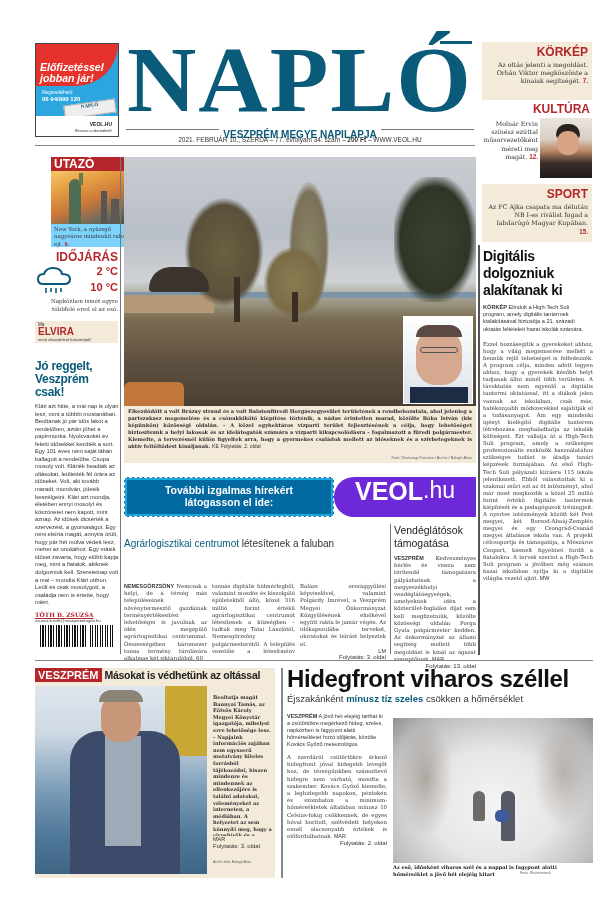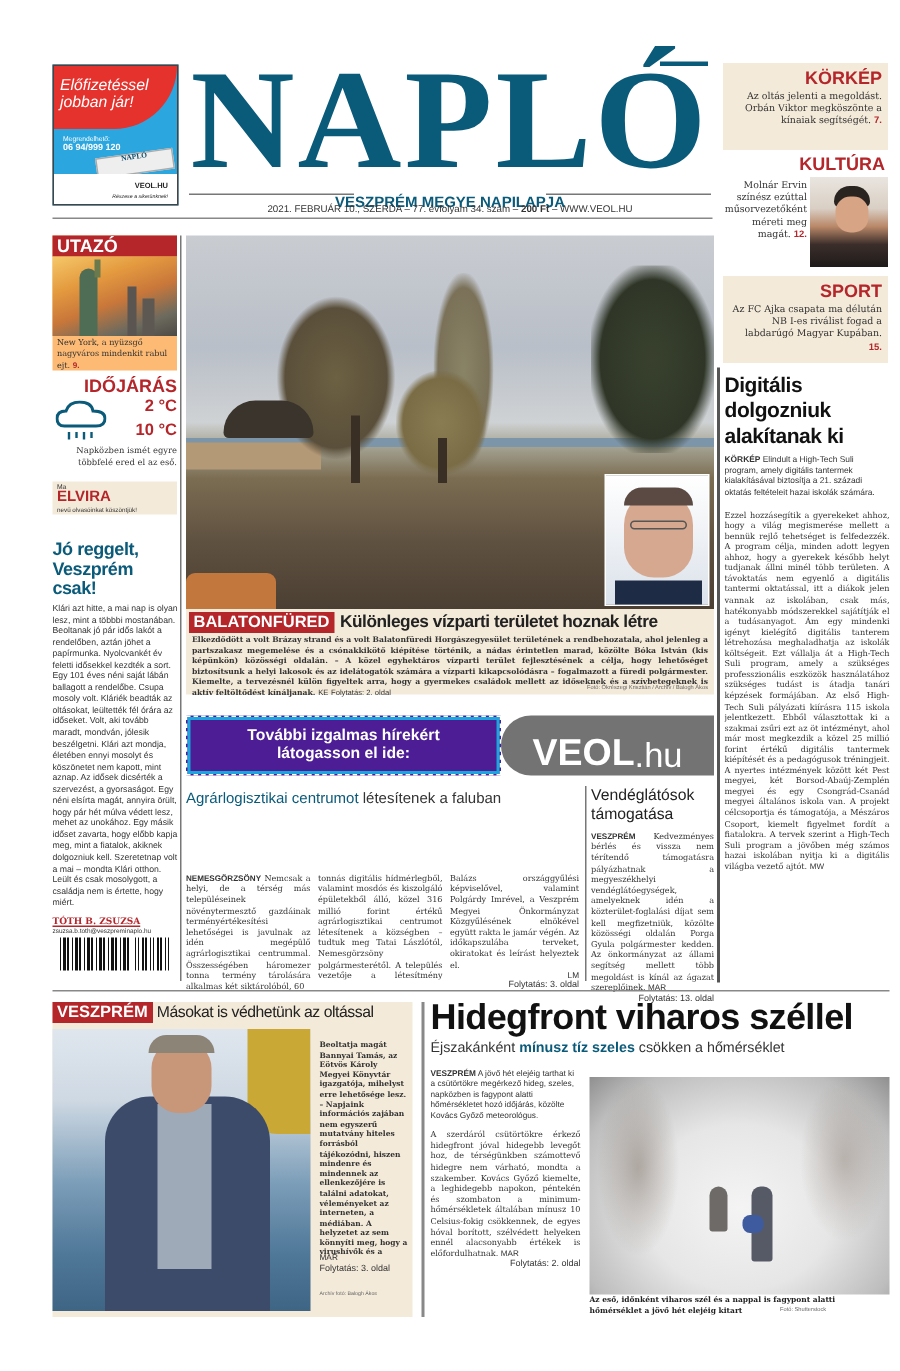--- a/index.html
+++ b/index.html
@@ -5,21 +5,21 @@
 *{box-sizing:border-box;margin:0;padding:0}
 body{width:600px;height:914px;background:#fff;font-family:"DejaVu Serif",serif;color:#222;position:relative;overflow:hidden}
 .abs{position:absolute}
 .sans{font-family:"Liberation Sans",sans-serif}
 .serif{font-family:"DejaVu Serif",serif}
 .cond{font-family:"Liberation Sans",sans-serif;letter-spacing:-0.3px}
 
 
 #ad{left:35px;top:43px;width:84px;height:94px;border:1px solid #444;background:#2ca6df;overflow:hidden}
 #ad .top{position:absolute;left:0;top:0;width:100%;height:42px;background:#e6322d;border-bottom-right-radius:50px}
-#ad .h{position:absolute;left:4px;top:8px;font-family:"Liberation Sans",sans-serif;font-weight:normal;font-style:italic;color:#fff;font-size:10.5px;line-height:11px}
+#ad .h{position:absolute;left:4px;top:18px;font-family:"Liberation Sans",sans-serif;font-weight:bold;font-style:italic;color:#fff;font-size:10.5px;line-height:11px}
 #ad .ph1{position:absolute;left:6px;top:46px;color:#fff;font-family:"Liberation Sans",sans-serif;font-size:4.5px}
 #ad .ph2{position:absolute;left:6px;top:52px;color:#fff;font-family:"Liberation Sans",sans-serif;font-size:6px;font-weight:bold}
 #ad .paper{position:absolute;left:28px;top:58px;width:52px;height:14px;background:#eee;transform:rotate(-8deg);border:1px solid #aaa;font-size:5px;font-weight:bold;color:#0a4a6a;font-family:"Liberation Serif",serif;text-align:center}
 #ad .bot{position:absolute;left:0;bottom:0;width:100%;height:20px;background:#fff}
 #ad .veol{position:absolute;right:6px;bottom:9px;font-family:"Liberation Sans",sans-serif;font-weight:bold;font-size:5px;color:#222}
 #ad .veol2{position:absolute;right:6px;bottom:3px;font-family:"Liberation Sans",sans-serif;font-style:italic;font-size:3.5px;color:#222}
 
 
 #mast{left:126px;top:40px;width:348px;height:80px;font-family:"Liberation Serif",serif;font-weight:bold;font-size:96px;color:#0a5a7a;letter-spacing:2px;line-height:80px;text-align:center;transform:scaleY(0.98)}
 #mastbar{left:440px;top:41px;width:32px;height:3px;background:#0a5a7a}
@@ -75,21 +75,21 @@
     <div style="position:absolute;left:16px;top:6px;width:24px;height:14px;border-radius:12px 12px 4px 4px;background:#2a2420"></div>
     <div style="position:absolute;left:17px;top:13px;width:22px;height:24px;border-radius:10px;background:#d8a486"></div>
   </div>
   <div class="rtext" style="position:absolute;left:0;top:18px;width:56px"><span>Molnár Ervin színész ezúttal műsorvezetőként méreti meg magát.</span> <span class="pg">12.</span></div>
 </div>
 <div class="abs rbox" style="left:482px;top:184px;width:110px;height:58px;padding:3px 4px">
   <div class="rhead" style="font-size:12px">SPORT</div>
   <div class="rtext" style="margin-top:2px"><span>Az FC Ajka csapata ma délután NB I-es riválist fogad a labdarúgó Magyar Kupában.</span> <span class="pg">15.</span></div>
 </div>
 
-<div class="abs" style="left:35px;top:157px;width:83px;height:90px;background:#fdba74">
+<div class="abs" style="left:51px;top:157px;width:83px;height:90px;background:#7dd3fc">
   <div class="lhead-red" style="font-size:12px;padding:1px 3px;height:14px;line-height:13px">UTAZÓ</div>
   <div class="photo" style="height:53px;background:linear-gradient(160deg,#f5c869 0%,#e49a3f 30%,#c9773a 55%,#6d6a5e 80%,#4c4a45 100%);position:relative">
     <div style="position:absolute;left:18px;top:8px;width:12px;height:45px;background:#4f6d55;border-radius:6px 6px 0 0"></div>
     <div style="position:absolute;left:28px;top:2px;width:4px;height:12px;background:#6b7a4d"></div>
     <div style="position:absolute;left:50px;top:20px;width:6px;height:33px;background:#5a5550"></div>
     <div style="position:absolute;left:60px;top:28px;width:8px;height:25px;background:#5d5852"></div>
   </div>
   <div style="font-size:5.4px;line-height:7.4px;padding:2px 3px;color:#333"><span>New York, a nyüzsgő nagyváros mindenkit rabul ejt.</span> <span class="pg">9.</span></div>
 </div>
 
@@ -142,40 +142,36 @@
 </div>
 
 <div class="abs photo" style="left:403px;top:316px;width:70px;height:88px;border:1px solid #fff;background:linear-gradient(180deg,#ffffff 0%,#f1f3f6 40%,#dbe2eb 100%)">
   <div style="position:absolute;left:12px;top:10px;width:46px;height:58px;border-radius:23px 23px 20px 20px;background:#d6a890"></div>
   <div style="position:absolute;left:12px;top:8px;width:46px;height:12px;border-radius:23px 23px 0 0;background:#5a4a43"></div>
   <div style="position:absolute;left:16px;top:30px;width:38px;height:6px;border:1px solid #555;border-radius:3px"></div>
   <div style="position:absolute;left:6px;top:70px;width:58px;height:18px;background:#1d2b44"></div>
 </div>
 
 <div class="abs" style="left:124px;top:406px;width:352px;height:57px;background:#f3ead9">
-  <div style="display:flex;align-items:center;padding:2px 2px 0 2px">
-    <span class="lhead-red" style="font-size:11px;padding:0 3px;line-height:14px">BALATONFÜRED</span>
-    <span class="cond" style="font-size:11.5px;font-weight:bold;color:#222;margin-left:4px;line-height:14px">Különleges vízparti területet hoznak létre</span>
-  </div>
   <div style="padding:2px 4px 0 4px;font-size:5.1px;line-height:6.9px;color:#333;text-align:justify;font-weight:bold;font-family:'DejaVu Serif',serif"><span>Elkezdődött a volt Brázay strand és a volt Balatonfüredi Horgászegyesület területének a rendbehozatala, ahol jelenleg a partszakasz megemelése és a csónakkikötő kiépítése történik, a nádas érintetlen marad, közölte Bóka István (kis képünkön) közösségi oldalán. – A közel egyhektáros vízparti terület fejlesztésének a célja, hogy lehetőséget biztosítsunk a helyi lakosok és az idelátogatók számára a vízparti kikapcsolódásra – fogalmazott a füredi polgármester. Kiemelte, a tervezésnél külön figyeltek arra, hogy a gyermekes családok mellett az időseknek és a szívbetegeknek is aktív feltöltődést kínáljanak.</span> <span class="sans" style="font-weight:normal">KE</span> <span class="sans" style="font-weight:normal">Folytatás: 2. oldal</span></div>
   <div class="abs sans" style="right:4px;bottom:3px;font-size:3.8px;color:#666">Fotó: Ökrészegi Krisztián / Archív / Balogh Ákos</div>
 </div>
 
 <div class="abs" style="left:124px;top:477px;width:352px;height:40px;display:flex">
-  <div style="width:210px;height:100%;background:#4c1d95;position:relative;border:1px dashed #fff;outline:2px solid #1ba6de;outline-offset:-3px">
+  <div style="width:210px;height:100%;background:#0369a1;position:relative;border:1px dashed #fff;outline:2px solid #1ba6de;outline-offset:-3px">
     <div class="sans" style="color:#fff;font-weight:bold;font-size:10.5px;line-height:12px;text-align:center;padding-top:6px"><span>További izgalmas hírekért</span><br><span>látogasson el ide:</span></div>
   </div>
-  <div style="flex:1;background:#737373;border-radius:22px 0 0 22px;display:flex;align-items:flex-end;justify-content:center">
+  <div style="flex:1;background:#6d28d9;border-radius:22px 0 0 22px;display:flex;align-items:flex-start;justify-content:center">
     <span class="sans" style="color:#fff;font-weight:bold;font-size:25px">VEOL</span>
       <span class="sans" style="color:#fff;font-size:23px">.hu</span>
   </div>
 </div>
 
 <div class="abs" style="left:124px;top:524px;width:262px">
-  <div class="sans" style="font-size:10px;margin-top:3px;color:#333"><span style="color:#0a5a7a">Agrárlogisztikai centrumot</span><span> létesítenek a faluban</span></div>
+  <div class="sans" style="font-size:10px;margin-top:14px;color:#333"><span style="color:#0a5a7a">Agrárlogisztikai centrumot</span><span> létesítenek a faluban</span></div>
 </div>
 <div class="abs" style="left:124px;top:583px;width:83px">
   <div class="body-s"><b class="sans">NEMESGÖRZSÖNY</b> <span>Nemcsak a helyi, de a térség más településeinek növénytermesztő gazdáinak terményértékesítési lehetőségei is javulnak az idén megépülő agrárlogisztikai centrummal. Összességében háromezer tonna termény tárolására alkalmas két siktárolóból, 60</span></div>
 </div>
 <div class="abs" style="left:212px;top:583px;width:83px;height:70px;overflow:hidden">
   <div class="body-s">tonnás digitális hídmérlegből, valamint mosdós és kiszolgáló épületekből álló, közel 316 millió forint értékű agrárlogisztikai centrumot létesítenek a községben – tudtuk meg Tatai Lászlótól, Nemesgörzsöny polgármesterétől. A település vezetője a létesítmény alapkövét Kovács Zoltán és Gyopáry</div>
 </div>
 <div class="abs" style="left:300px;top:583px;width:86px">
   <div class="body-s">Balázs országgyűlési képviselővel, valamint Polgárdy Imrével, a Veszprém Megyei Önkormányzat Közgyűlésének elnökével együtt rakta le jamár végén. Az időkapszulába terveket, okiratokat és leírást helyeztek el.</div>
   <div class="sans" style="text-align:right;font-size:5.5px;color:#333">LM</div>
@@ -194,21 +190,21 @@
   <div class="cond" style="font-size:14px;font-weight:bold;line-height:17px;color:#111">Digitális dolgozniuk alakítanak ki</div>
   <div class="txt" style="margin-top:5px;font-size:5.6px;line-height:7.2px"><b>KÖRKÉP</b> <span>Elindult a High-Tech Suli program, amely digitális tantermek kialakításával biztosítja a 21. századi oktatás feltételeit hazai iskolák számára.</span></div>
   <div class="body-s" style="margin-top:8px;font-size:5.4px;line-height:7.1px"><span>Ezzel hozzásegítik a gyerekeket ahhoz, hogy a világ megismerése mellett a bennük rejlő tehetséget is felfedezzék. A program célja, minden adott legyen ahhoz, hogy a gyerekek később helyt tudjanak állni minél több területen. A távoktatás nem egyenlő a digitális tantermi oktatással, itt a diákok jelen vannak az iskolában, csak más, hatékonyabb módszerekkel sajátítják el a tudásanyagot. Ám egy mindenki igényt kielégítő digitális tanterem létrehozása meghaladhatja az iskolák költségeit. Ezt vállalja át a High-Tech Suli program, amely a szükséges professzionális eszközök használatához szükséges tudást is átadja tanári képzések formájában. Az első High-Tech Suli pályázati kiírásra 115 iskola jelentkezett. Ebből választottak ki a szakmai zsűri ezt az öt intézményt, ahol már most megkezdik a közel 25 millió forint értékű digitális tantermek kiépítését és a pedagógusok tréningjeit. A nyertes intézmények között két Pest megyei, két Borsod-Abaúj-Zemplén megyei és egy Csongrád-Csanád megyei általános iskola van. A projekt célcsoportja és támogatója, a Mészáros Csoport, kiemelt figyelmet fordít a fiatalokra. A tervek szerint a High-Tech Suli program a jövőben még számos hazai iskolában nyitja ki a digitális világba vezető ajtót.</span> <span class="sans">MW</span></div>
 </div>
 
 <div class="abs" style="left:35px;top:660px;width:558px;height:1px;background:#888"></div>
 
 <div class="abs" style="left:35px;top:668px;width:240px;height:210px;background:#f3ead9">
   <div style="display:flex;align-items:center">
     <span class="lhead-red" style="font-size:11px;padding:0 3px;line-height:14px">VESZPRÉM</span>
-    <span class="cond" style="font-size:10.5px;font-weight:normal;margin-left:3px">Másokat is védhetünk az oltással</span>
+    <span class="cond" style="font-size:10.5px;font-weight:bold;margin-left:3px">Másokat is védhetünk az oltással</span>
   </div>
   <div class="abs photo" style="left:0;top:18px;width:172px;height:188px;background:linear-gradient(180deg,#dfe6ee 0%,#cfd9e3 25%,#7b9db8 55%,#4f7798 80%,#3f6585 100%)">
     <div style="position:absolute;left:130px;top:0;width:42px;height:70px;background:#c9a835;border-radius:0 0 0 20px"></div>
     <div style="position:absolute;left:35px;top:45px;width:110px;height:143px;background:#3d4b6a;border-radius:30px 30px 0 0"></div>
     <div style="position:absolute;left:70px;top:50px;width:36px;height:110px;background:#9eaab8"></div>
     <div style="position:absolute;left:66px;top:8px;width:40px;height:48px;border-radius:18px;background:#c89678"></div>
     <div style="position:absolute;left:64px;top:4px;width:44px;height:12px;border-radius:20px 20px 0 0;background:#8d8478"></div>
   </div>
   <div class="abs" style="left:178px;top:26px;width:60px;font-size:5px;line-height:6.6px;font-weight:bold;color:#333;height:142px;overflow:hidden">Beoltatja magát Bannyai Tamás, az Eötvös Károly Megyei Könyvtár igazgatója, mihelyst erre lehetősége lesz. – Napjaink információs zajában nem egyszerű mutatvány hiteles forrásból tájékozódni, hiszen mindenre és mindennek az ellenkezőjére is találni adatokat, véleményeket az interneten, a médiában. A helyzetet az sem könnyíti meg, hogy a virushívők és a virustagadók oldalán is találni egészségügyi szakembereket, ráadásul sokan politikai alapon közelítik meg a virushelyzetet, illetve annak kezelését is – fogalmazott a Naplónak nyilatkozva Bannyai Tamás.</div>
   <div class="abs sans" style="left:178px;top:168px;font-size:5.5px;color:#333">MAR</div>

